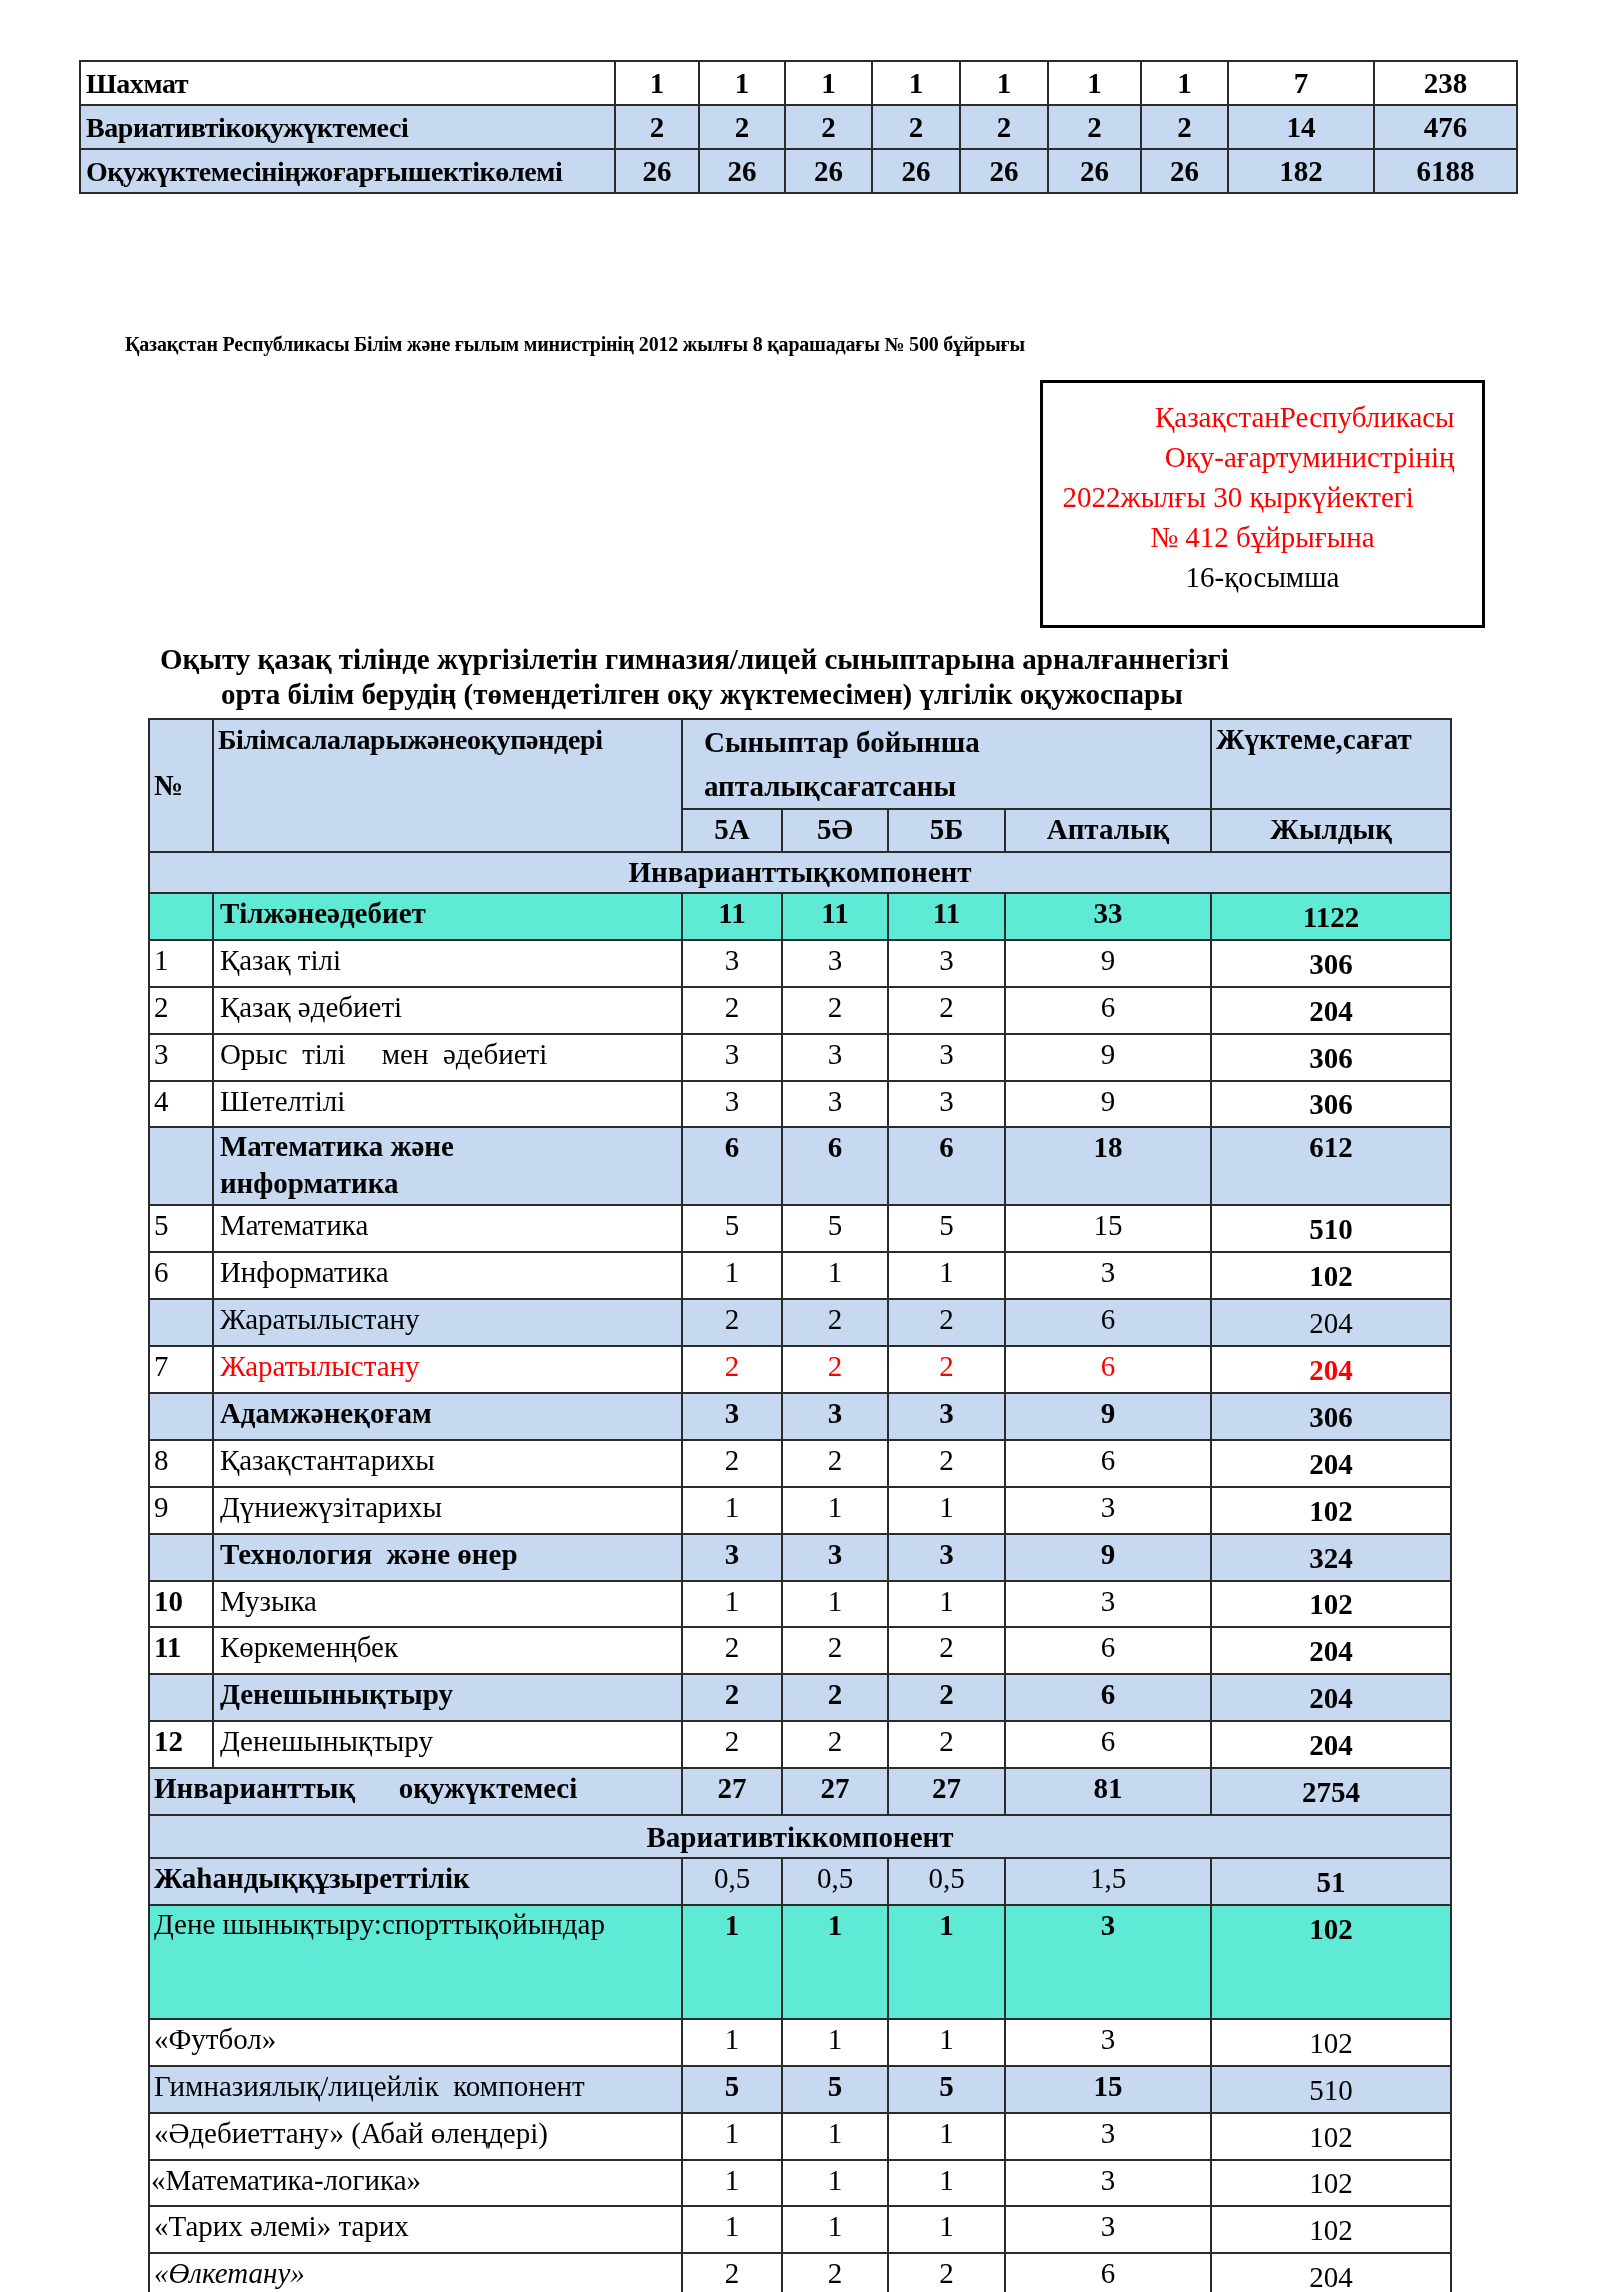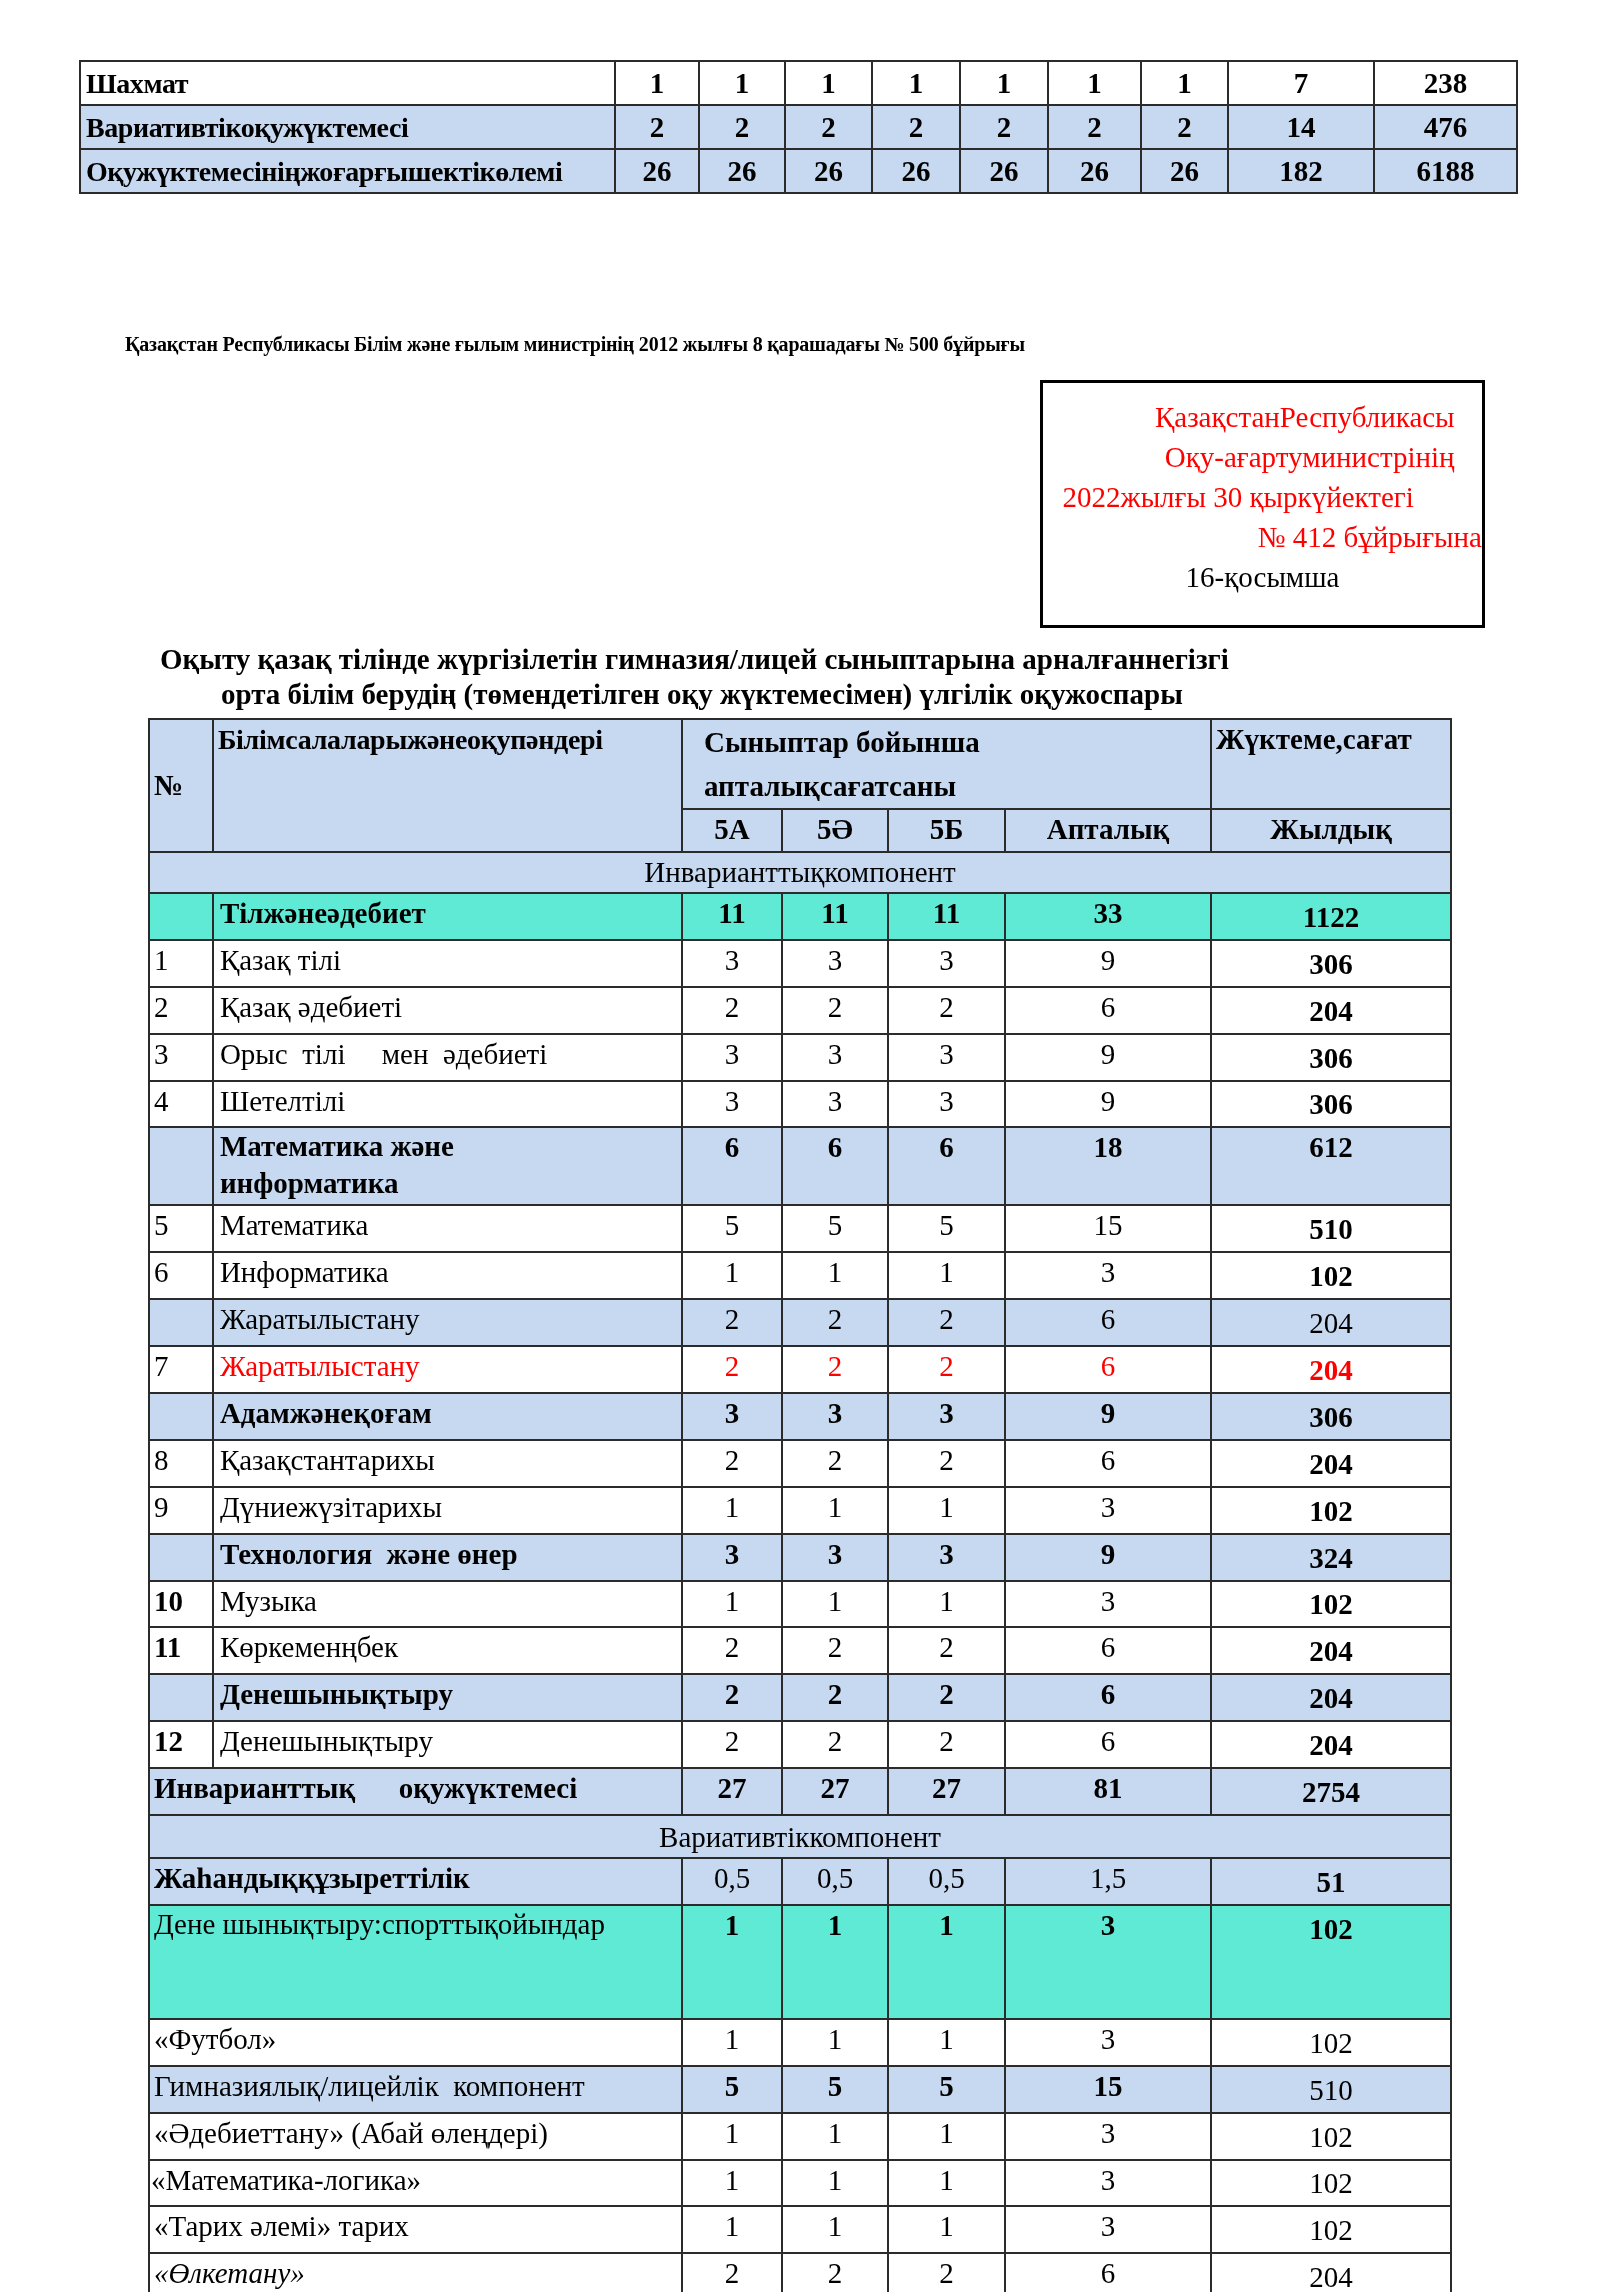--- a/index.html
+++ b/index.html
@@ -6,34 +6,34 @@
   body { width:1621px; height:2293px; position:relative; font-family:"Liberation Serif", serif; color:#000; overflow:hidden; }
   table { border-collapse:collapse; position:absolute; table-layout:fixed; }
   td, th { border:2px solid #2b2b2b; padding:0 5.9px; font-size:29px; line-height:39px; vertical-align:top; }
   .top-table { left:79px; top:60px; width:1439px; }
   .top-table td { height:42px; font-weight:bold; text-align:center; vertical-align:middle; }
   .top-table td.lbl { text-align:left; padding-left:4.9px; white-space:nowrap; font-size:28px; letter-spacing:-0.4px; }
   .blue { background:#c6d9f0; }
   .blue2 { background:#5eead4; }
   .order-line { position:absolute; left:125px; top:333px; font-size:20px; font-weight:bold; white-space:nowrap; letter-spacing:-0.2px; }
   .stamp { position:absolute; left:1040px; top:380px; width:445px; height:248px; border:3.9px solid #000; box-sizing:border-box; text-align:center; font-size:29px; line-height:40px; padding-top:13.7px; }
-  .stamp .red { color:#ff0000;text-align:right; }
+  .stamp .red { color:#ff0000; }
   .stamp .r1 { text-align:right; padding-right:27.4px; }
   .stamp .r2 { text-align:right; padding-right:27.4px; }
   .stamp .r3 { text-align:left; padding-left:19.6px; }
   .title { position:absolute; left:160px; top:642px; font-size:29px; font-weight:bold; line-height:35px; white-space:nowrap; }
   .title .l2 { padding-left:61px; }
   .main-table { left:148px; top:718px; width:1302px; }
   .main-table td { height:41px; }
   .c { text-align:center; }
   .b { font-weight:bold; }
   .red-text { color:#ff0000; }
   .it { font-style:italic; }
   .hdr td { vertical-align:top; font-weight:bold; }
-  .sec td { text-align:center; font-weight:normal; }
+  .sec td { text-align:center; font-weight:bold; }
   .num-col { text-align:left; padding-left:3.9px; }
   .jyl { text-align:center; font-weight:bold; padding-top:3.9px; }
   .jyl-n { text-align:center; padding-top:3.9px; }
 </style>
 </head>
 <body>
 
 <table class="top-table">
   <colgroup>
     <col style="width:535px">

